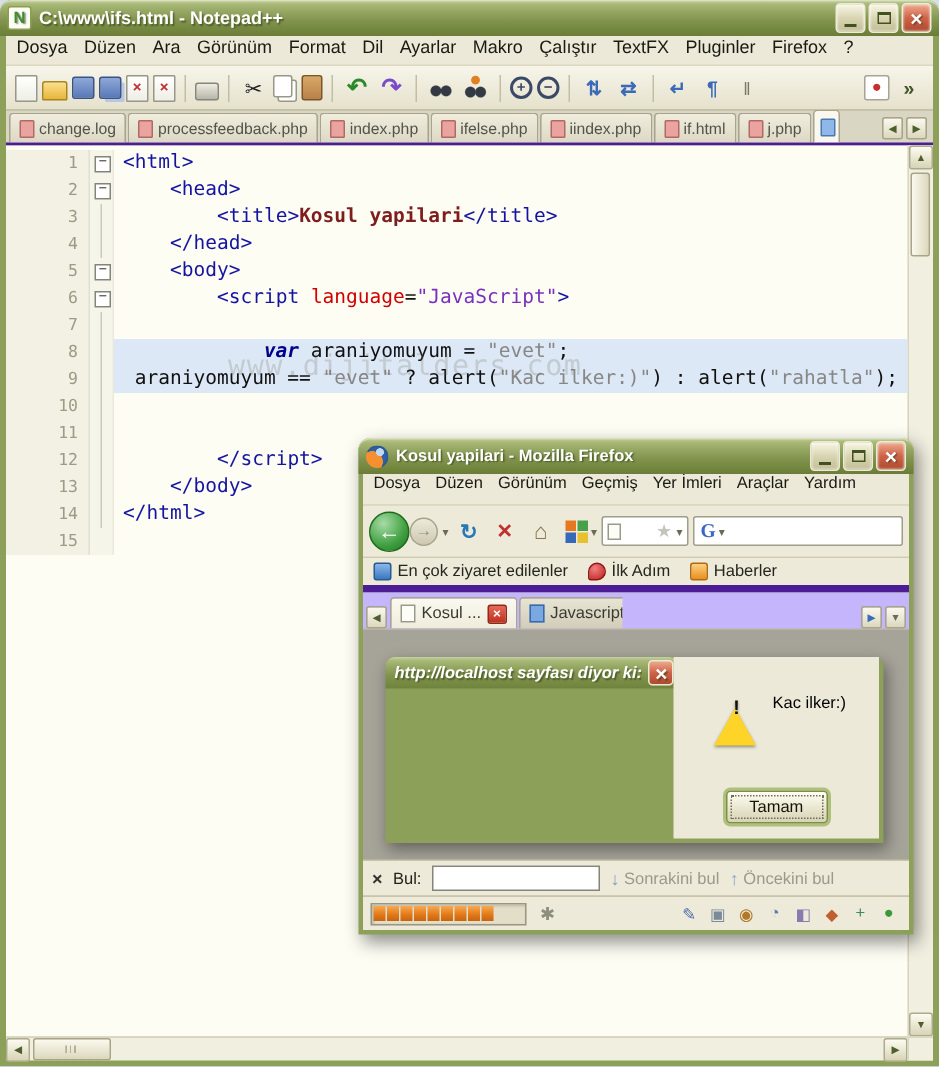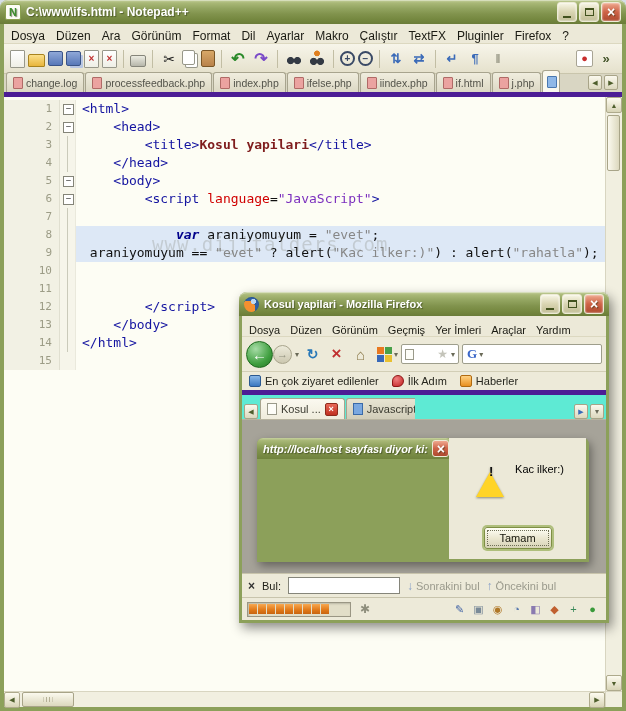--- a/index.html
+++ b/index.html
@@ -16,21 +16,21 @@
     box-shadow:inset 0 1px 0 rgba(255,255,255,.35)}
   .title-text{flex:1;white-space:nowrap;overflow:hidden;text-overflow:ellipsis}
   .tb-buttons{display:flex;gap:2px}
   .tb-btn{width:20px;height:20px;border-radius:3px;border:1px solid #EDEBD6;
     display:flex;align-items:center;justify-content:center;
     background:linear-gradient(180deg,#F8F6E6,#D9D5B2 50%,#C2BE96);box-shadow:inset 0 0 2px #fff}
   .tb-btn.close{background:linear-gradient(180deg,#EFA98F,#CE6347 50%,#AE4A2F)}
   .g-min{width:8px;height:2px;background:#42521E;margin-top:9px}
   .g-max{width:9px;height:8px;border:1px solid #42521E;border-top-width:2px}
   .g-x::before{content:"×";color:#fff;font-weight:bold;font-size:14px;line-height:1}
-  .menubar{flex:none;display:flex;align-items:flex-end;gap:11px;height:20px;padding:0 7px;
+  .menubar{flex:none;display:flex;align-items:flex-start;gap:11px;height:20px;padding:0 7px;
     background:#ECE9D8;border-bottom:1px solid #DCD8C0;font-size:12px;color:#1A1A12;white-space:nowrap;overflow:hidden}
   .mi{cursor:default}
 
   
   .np-window{position:absolute;inset:0;padding:0 4px 4px}
   .np-appicon{width:16px;height:16px;background:#FDFDF6;border:1px solid #8AA050;border-radius:2px;
     color:#3E8E2E;font-size:11px;font-weight:bold;display:flex;align-items:center;justify-content:center}
   .np-appicon::before{content:"N"}
   .np-toolbar{flex:none;height:30px;display:flex;align-items:center;gap:3px;padding:0 6px;
     background:linear-gradient(180deg,#F7F5EA,#E5E1CC);border-bottom:1px solid #C9C5AC}
@@ -56,21 +56,21 @@
     radial-gradient(circle at 33% 62%,#333A44 3.2px,transparent 4px),
     radial-gradient(circle at 67% 62%,#333A44 3.2px,transparent 4px)}
   .i-zoom{width:15px;height:15px;border:2px solid #3A4A66;border-radius:50%;color:#3A4A66;
     font-size:10px;font-weight:bold;display:inline-flex;align-items:center;justify-content:center}
   .i-sync{color:#3A6AB8;font-weight:bold;font-size:13px}
   .i-guide{color:#7A7A68;font-size:12px}
   .i-record{margin-left:auto;width:17px;height:17px;background:#FFF;border:1px solid #A8A494;
     border-radius:2px;color:#C82E2E;font-size:11px}
   .i-more{color:#44542A;font-weight:bold;font-size:13px}
 
-  .np-tabbar{flex:none;height:23px;background:#D9D6C3;border-bottom:5px solid #4c1d95;
+  .np-tabbar{flex:none;height:23px;background:#D9D6C3;border-bottom:2px solid #4c1d95;
     display:flex;align-items:flex-end;padding:2px 2px 0}
   .tabs-flow{display:flex;align-items:flex-end;gap:1px;overflow:hidden;flex:1}
   .nptab{flex:none;height:20px;display:flex;align-items:center;gap:3px;padding:0 6px;
     background:linear-gradient(#F0EDDE,#DCD8C4);border:1px solid #A8A48E;border-bottom:none;
     border-radius:3px 3px 0 0;font-size:10.5px;color:#53534A;white-space:nowrap}
   .nptab.active{background:#FAF8EE;height:22px}
   .nptab.partial{width:18px;overflow:hidden;padding:0 4px}
   .doc-ic{flex:none;width:10px;height:12px;background:#EBA3A0;border:1px solid #B06A66;border-radius:1px}
   .nptab.active .doc-ic{background:#8FB8E8;border-color:#4A78B0}
   .tab-scroll{flex:none;display:flex;gap:2px;align-items:center;padding:0 2px 2px}
@@ -155,21 +155,21 @@
   .search-field{flex:1;height:14px}
 
   .ff-bookmarks{flex:none;height:23px;display:flex;align-items:center;gap:13px;padding:0 7px;
     background:#EDEAD9;border-bottom:5px solid #4c1d95;font-size:11px;color:#26261E;white-space:nowrap;overflow:hidden}
   .bm-item{display:flex;align-items:center;gap:4px}
   .bm-ic{flex:none;width:12px;height:12px;border-radius:2px}
   .bm-ic1{background:linear-gradient(#8AB8E8,#3A78C0);border:1px solid #2A5890}
   .bm-ic2{background:radial-gradient(circle at 35% 30%,#F08080,#C02020);border:1px solid #8E1616;border-radius:50% 50% 50% 2px}
   .bm-ic3{background:linear-gradient(#FFD080,#E89020);border:1px solid #B06A10}
 
-  .ff-tabbar{flex:none;height:25px;background:#5eead4;border-bottom:1px solid #B8B4A0;
+  .ff-tabbar{flex:none;height:25px;background:#c4b5fd;border-bottom:1px solid #B8B4A0;
     display:flex;align-items:flex-end;padding:2px 2px 0;gap:2px}
   .fftab{flex:none;height:21px;display:flex;align-items:center;gap:4px;padding:0 6px;
     background:linear-gradient(#E7E4D2,#D1CDB9);border:1px solid #A8A48E;border-bottom:none;
     border-radius:3px 3px 0 0;font-size:11px;color:#3A3A30;white-space:nowrap;max-width:118px;overflow:hidden}
   .fftab.active{background:linear-gradient(#FBF9F0,#EFECDC)}
   .ffdoc{flex:none;width:10px;height:12px;background:#FDFDF8;border:1px solid #9A9A8A}
   .ffdoc.blue{background:#7AA8E0;border-color:#3A6AA8}
   .tab-close{flex:none;width:13px;height:13px;border-radius:2px;color:#FFF;font-size:9px;font-weight:bold;
     display:flex;align-items:center;justify-content:center;border:1px solid #8E2A1C;
     background:linear-gradient(#E86858,#C03020)}

